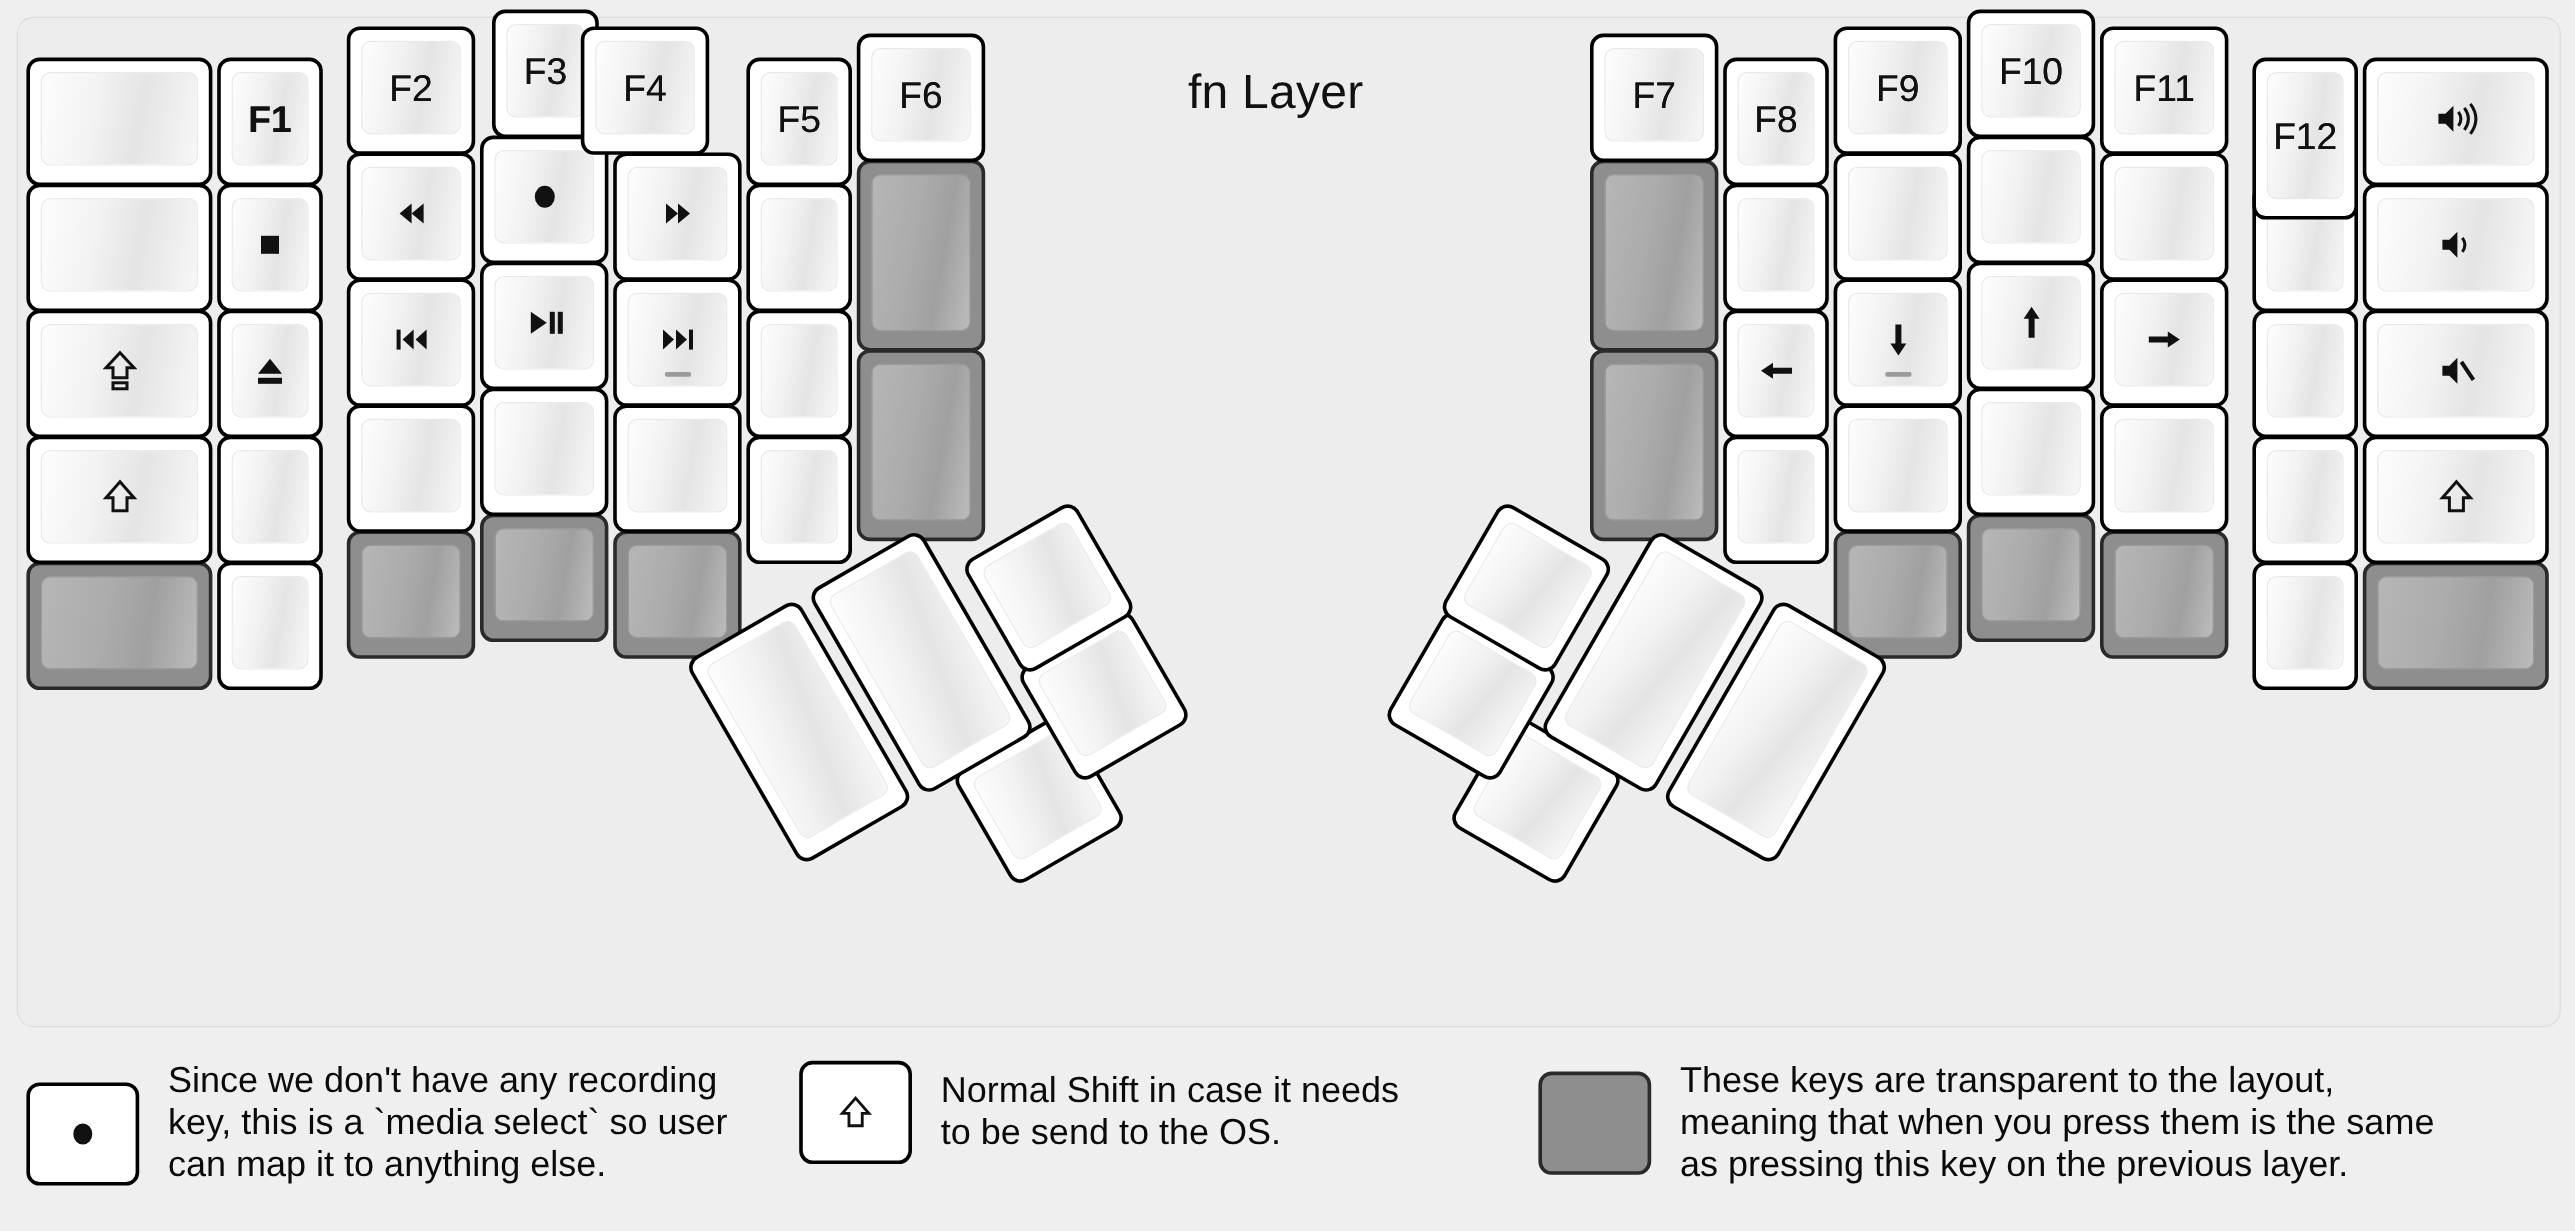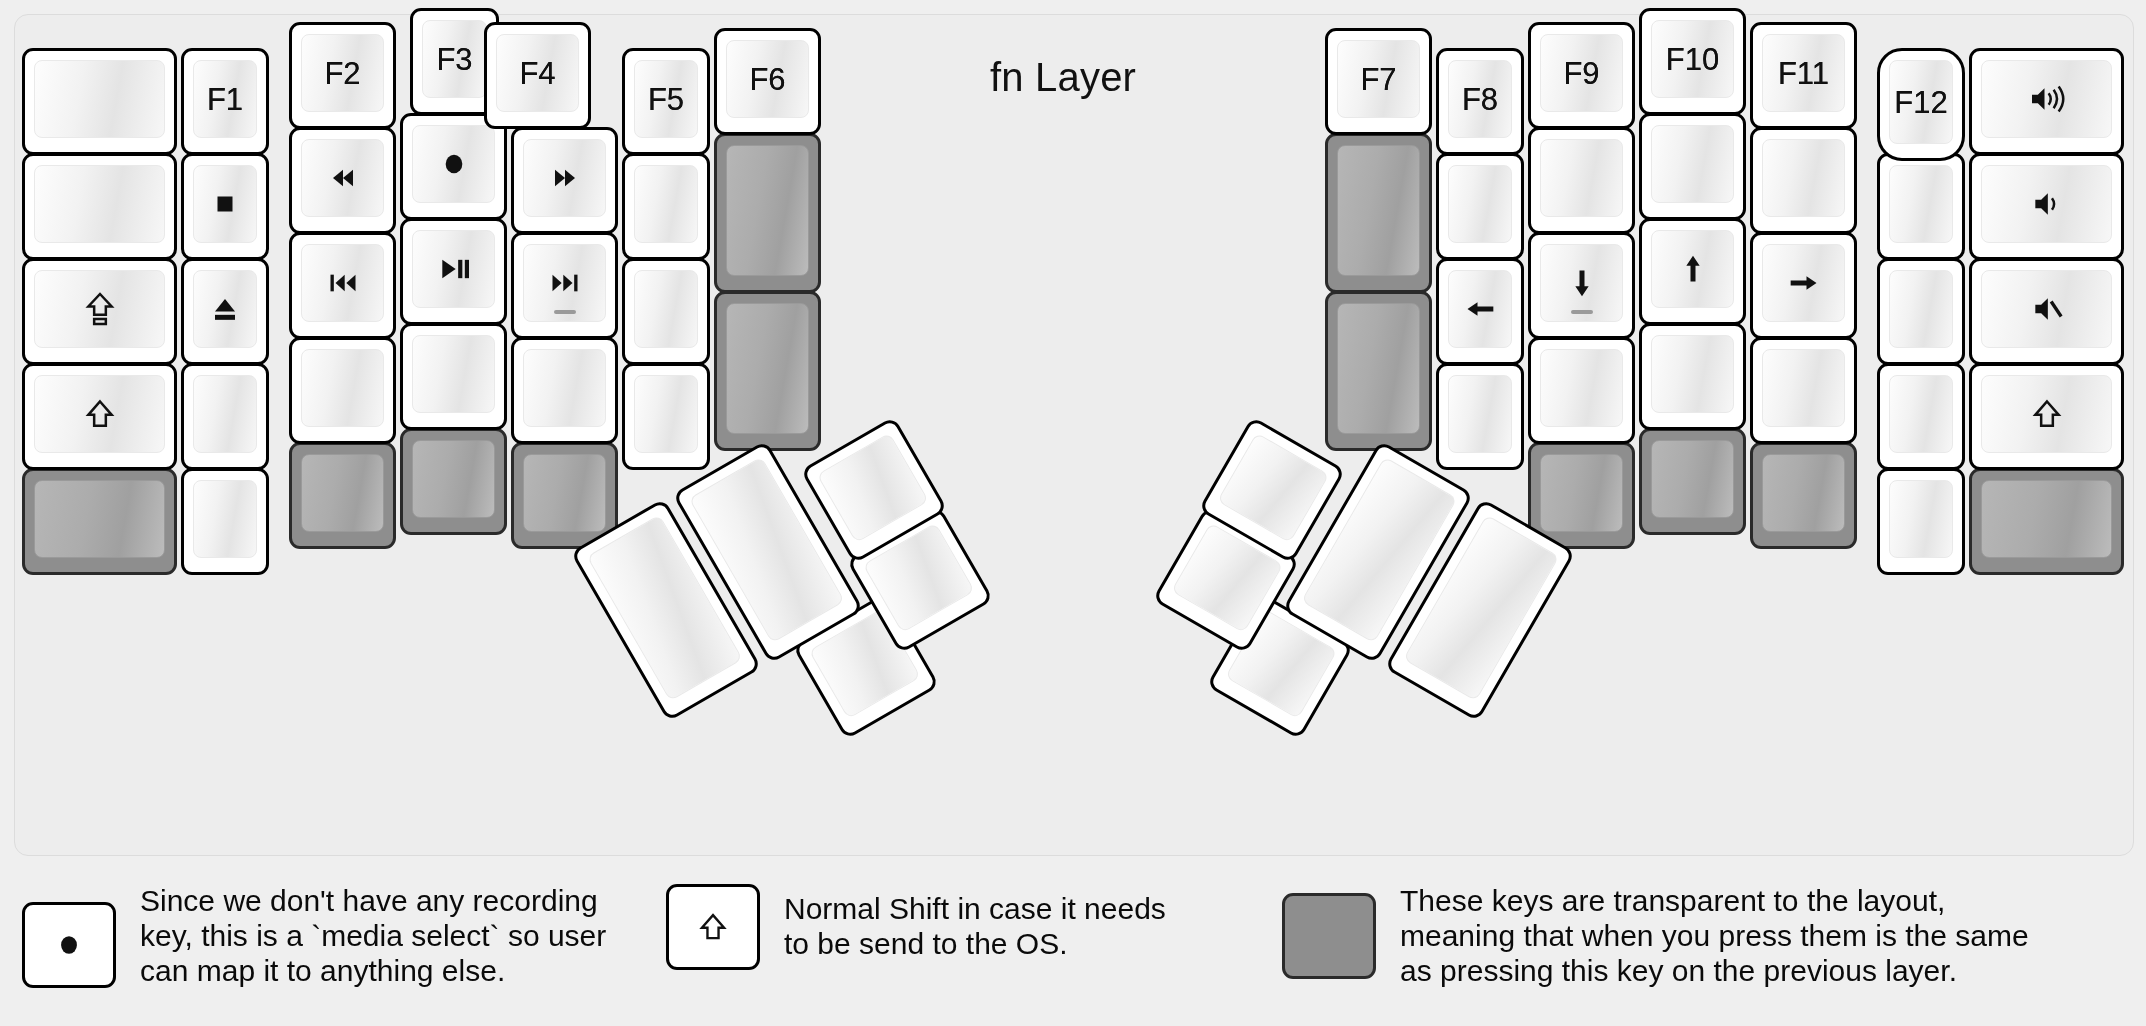--- a/index.html
+++ b/index.html
@@ -126,21 +126,21 @@
           <span class="glyph">
             <svg width="40" height="40" viewBox="0 0 48 48" fill="none" stroke="#111" stroke-width="3" stroke-linejoin="miter">
               <path d="M24 9 L38 25 L31 25 L31 38 L17 38 L17 25 L10 25 Z"></path>
             </svg>
           </span>
         </div>
       </div>
       <div class="key trans" style="left: 22px; top: 468px; width: 155px; height: 107px; z-index: 11;">
         <div class="cap"></div>
       </div>
-      <div class="key" style="left: 181px; top: 48px; width: 88px; height: 107px; z-index: 15;">
+      <div class="key" style="left: 181px; top: 48px; width: 88px; height: 107px; z-index: 15; font-weight: bold;">
         <div class="cap">
           <span class="lbl">F1</span>
         </div>
       </div>
       <div class="key" style="left: 181px; top: 153px; width: 88px; height: 107px; z-index: 14;">
         <div class="cap">
           <span class="glyph">
             <svg width="40" height="40" viewBox="0 0 48 48" fill="#111">
               <rect x="15" y="15" width="18" height="18"></rect>
             </svg>
@@ -380,21 +380,21 @@
             </svg>
           </span>
         </div>
       </div>
       <div class="key" style="left: 1750px; top: 337px; width: 107px; height: 107px; z-index: 12;">
         <div class="cap"></div>
       </div>
       <div class="key trans" style="left: 1750px; top: 442px; width: 107px; height: 107px; z-index: 11;">
         <div class="cap"></div>
       </div>
-      <div class="key" style="left: 1877px; top: 48px; width: 88px; height: 113px; z-index: 15; border-radius: 25px;">
+      <div class="key" style="left: 1877px; top: 48px; width: 88px; height: 135px; z-index: 15;">
         <div class="cap">
           <span class="lbl">F12</span>
         </div>
       </div>
       <div class="key" style="left: 1877px; top: 153px; width: 88px; height: 107px; z-index: 14;">
         <div class="cap"></div>
       </div>
       <div class="key" style="left: 1877px; top: 258px; width: 88px; height: 107px; z-index: 13;">
         <div class="cap"></div>
       </div>

